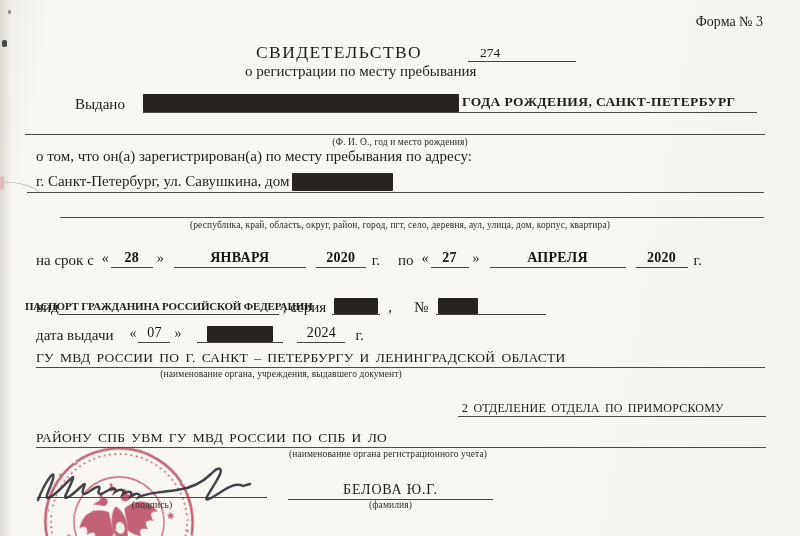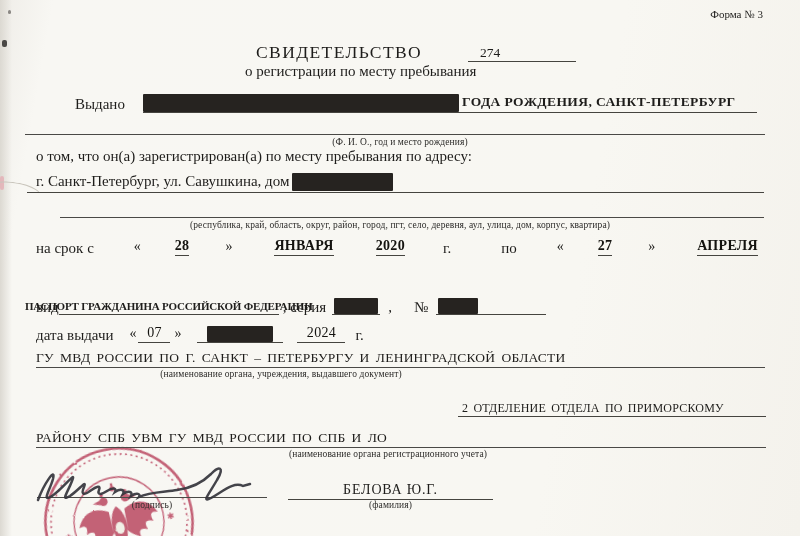--- a/index.html
+++ b/index.html
@@ -14,40 +14,40 @@
   .cap{font-size:9.5px;color:#2c2b29;letter-spacing:.1px;white-space:nowrap;}
   .rule{border-top:1.4px solid #4a4946;height:0;}
   .field{display:inline-flex;justify-content:center;align-items:flex-end;
          border-bottom:1.4px solid #45443f;box-sizing:border-box;}
   .bar{background:#262320;height:17px;border-radius:1px;}
   .row{display:flex;align-items:flex-end;}
   .val{font-weight:bold;font-size:14px;color:#14130f;letter-spacing:.3px;padding-bottom:1px;white-space:nowrap;}
   .q{font-size:14px;padding:0 2px 1px 2px;}
   .z2{z-index:2;}
   
-  #form-no{top:8px;right:37px;font-size:11px;}
+  #form-no{top:14px;right:37px;font-size:14px;}
   #title{top:42px;left:256px;font-size:17.5px;letter-spacing:1.4px;}
   #doc-number{top:38px;left:468px;width:108px;height:24px;border-bottom:1.4px solid #45443f;
               font-size:13.5px;padding-left:12px;box-sizing:border-box;display:flex;align-items:flex-end;}
   #subtitle{top:63px;left:245px;font-size:15px;}
   #issued-label{top:96px;left:75px;}
   #issued-field{top:89px;left:143px;width:614px;height:24px;border-bottom:1.4px solid #45443f;
                 display:flex;align-items:flex-end;box-sizing:border-box;}
   #issued-bar{width:316px;height:18px;margin-bottom:0px;}
   #issued-value{font-size:13.5px;font-weight:bold;letter-spacing:.4px;margin-left:3px;padding-bottom:2px;white-space:nowrap;}
   #fio-rule{top:134px;left:25px;width:740px;}
   #fio-caption{top:137px;left:0;width:800px;text-align:center;}
   #registered-line{top:148px;left:36px;}
   #address-field{top:167px;left:27px;width:737px;height:26px;border-bottom:1.4px solid #45443f;
                  display:flex;align-items:flex-end;box-sizing:border-box;padding-left:9px;}
   #address-text{font-size:15px;padding-bottom:2px;white-space:nowrap;}
   #address-bar{width:101px;height:18px;margin-left:3px;margin-bottom:1px;}
   #address-rule{top:217px;left:60px;width:704px;}
   #address-caption{top:220px;left:0;width:800px;text-align:center;}
-  #period-row{top:238px;left:36px;width:730px;gap:32px;}
+  #period-row{top:250px;left:36px;width:730px;}
   #period-row .field{height:18px;}
   #identity-line{top:270px;left:36px;}
   #doctype-row{top:298px;left:36px;width:730px;}
   #doctype-row .field{height:17px;}
   #doctype-value{font-size:11px;font-weight:bold;letter-spacing:-.2px;padding-bottom:2px;white-space:nowrap;}
   #issuedate-row{top:326px;left:36px;width:600px;}
   #issuedate-row .field{height:17px;}
   #authority-line{top:350px;left:36px;}
   #authority-rule{top:367px;left:36px;width:729px;}
   #authority-caption{top:369px;left:36px;width:490px;text-align:center;}

